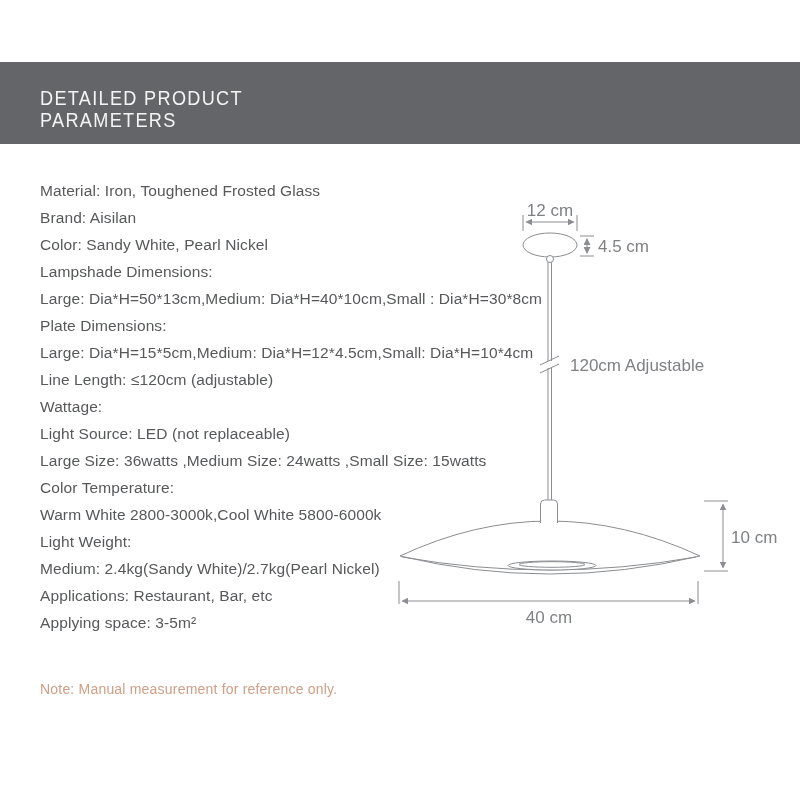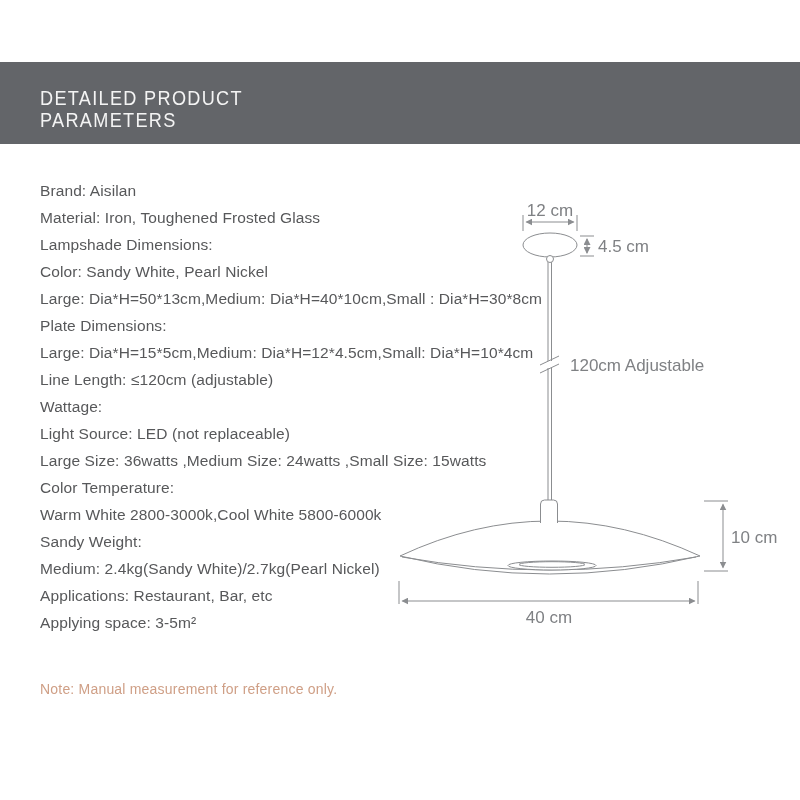--- a/index.html
+++ b/index.html
@@ -40,34 +40,34 @@
 <body>
 
 <div class="band">
   <div class="band-title">
     <div>DETAILED PRODUCT</div>
     <div>PARAMETERS</div>
   </div>
 </div>
 
 <div class="specs">
+  <div class="spec-line">Material: Iron, Toughened Frosted Glass</div>
   <div class="spec-line">Brand: Aisilan</div>
-  <div class="spec-line">Material: Iron, Toughened Frosted Glass</div>
+  <div class="spec-line">Color: Sandy White, Pearl Nickel</div>
   <div class="spec-line">Lampshade Dimensions:</div>
-  <div class="spec-line">Color: Sandy White, Pearl Nickel</div>
   <div class="spec-line">Large: Dia*H=50*13cm,Medium: Dia*H=40*10cm,Small : Dia*H=30*8cm</div>
   <div class="spec-line">Plate Dimensions:</div>
   <div class="spec-line">Large: Dia*H=15*5cm,Medium: Dia*H=12*4.5cm,Small: Dia*H=10*4cm</div>
   <div class="spec-line">Line Length: ≤120cm (adjustable)</div>
   <div class="spec-line">Wattage:</div>
   <div class="spec-line">Light Source: LED (not replaceable)</div>
   <div class="spec-line">Large Size: 36watts ,Medium Size: 24watts ,Small Size: 15watts</div>
   <div class="spec-line">Color Temperature:</div>
   <div class="spec-line">Warm White 2800-3000k,Cool White 5800-6000k</div>
-  <div class="spec-line">Sandy Weight:</div>
+  <div class="spec-line">Light Weight:</div>
   <div class="spec-line">Medium: 2.4kg(Sandy White)/2.7kg(Pearl Nickel)</div>
   <div class="spec-line">Applications: Restaurant, Bar, etc</div>
   <div class="spec-line">Applying space: 3-5m²</div>
 </div>
 
 <div class="note">Note: Manual measurement for reference only.</div>
 
 <svg class="diagram" width="800" height="800" viewBox="0 0 800 800">
   <defs>
     <marker id="arr" viewBox="0 0 10 10" refX="8.5" refY="5" markerWidth="7" markerHeight="7" orient="auto-start-reverse">

